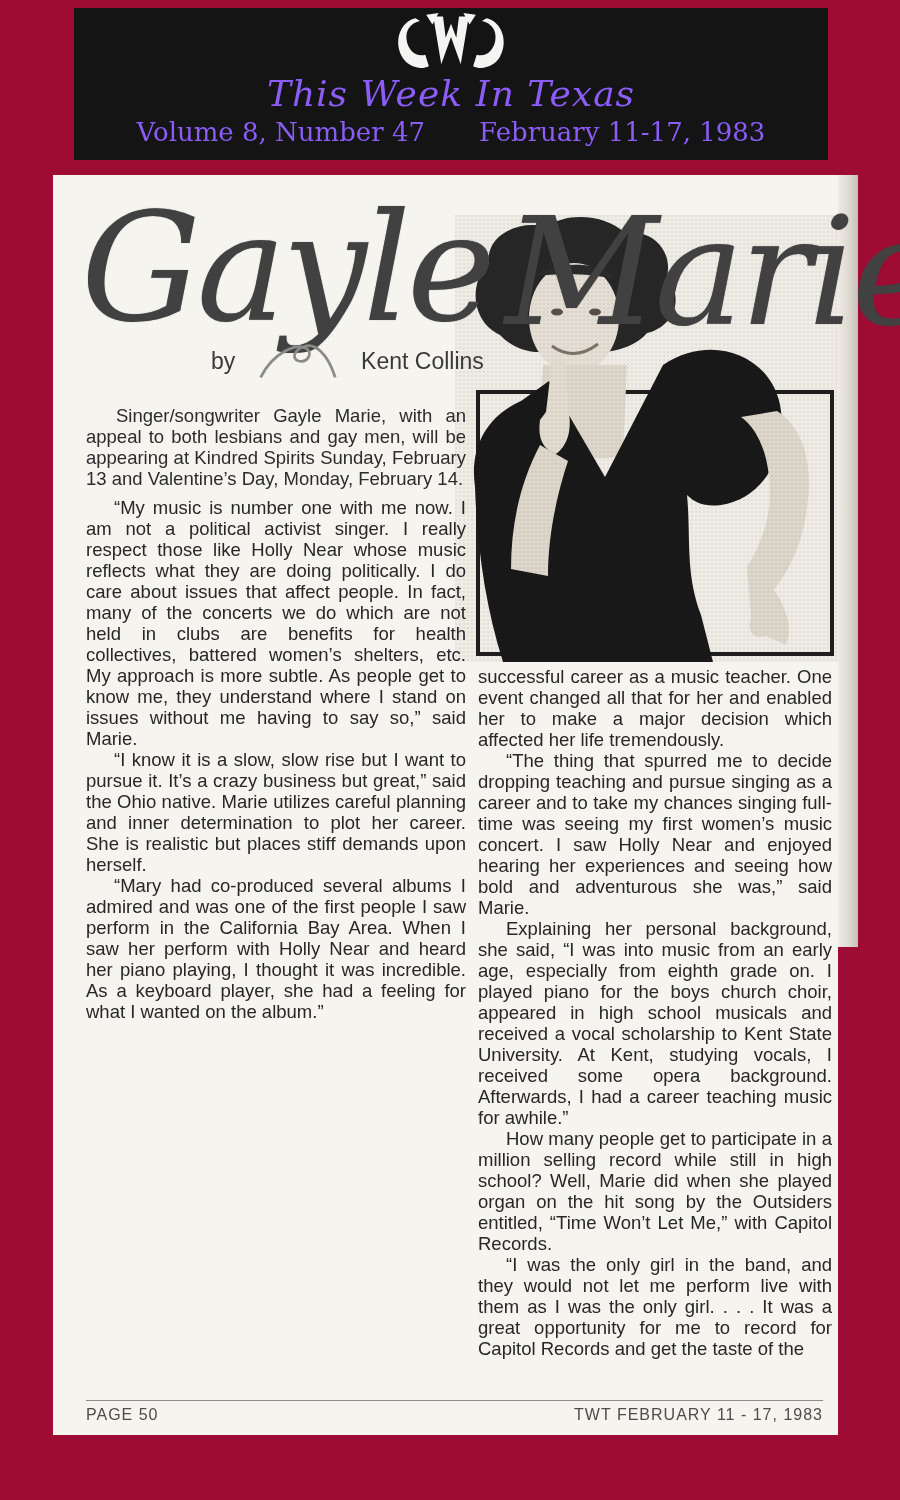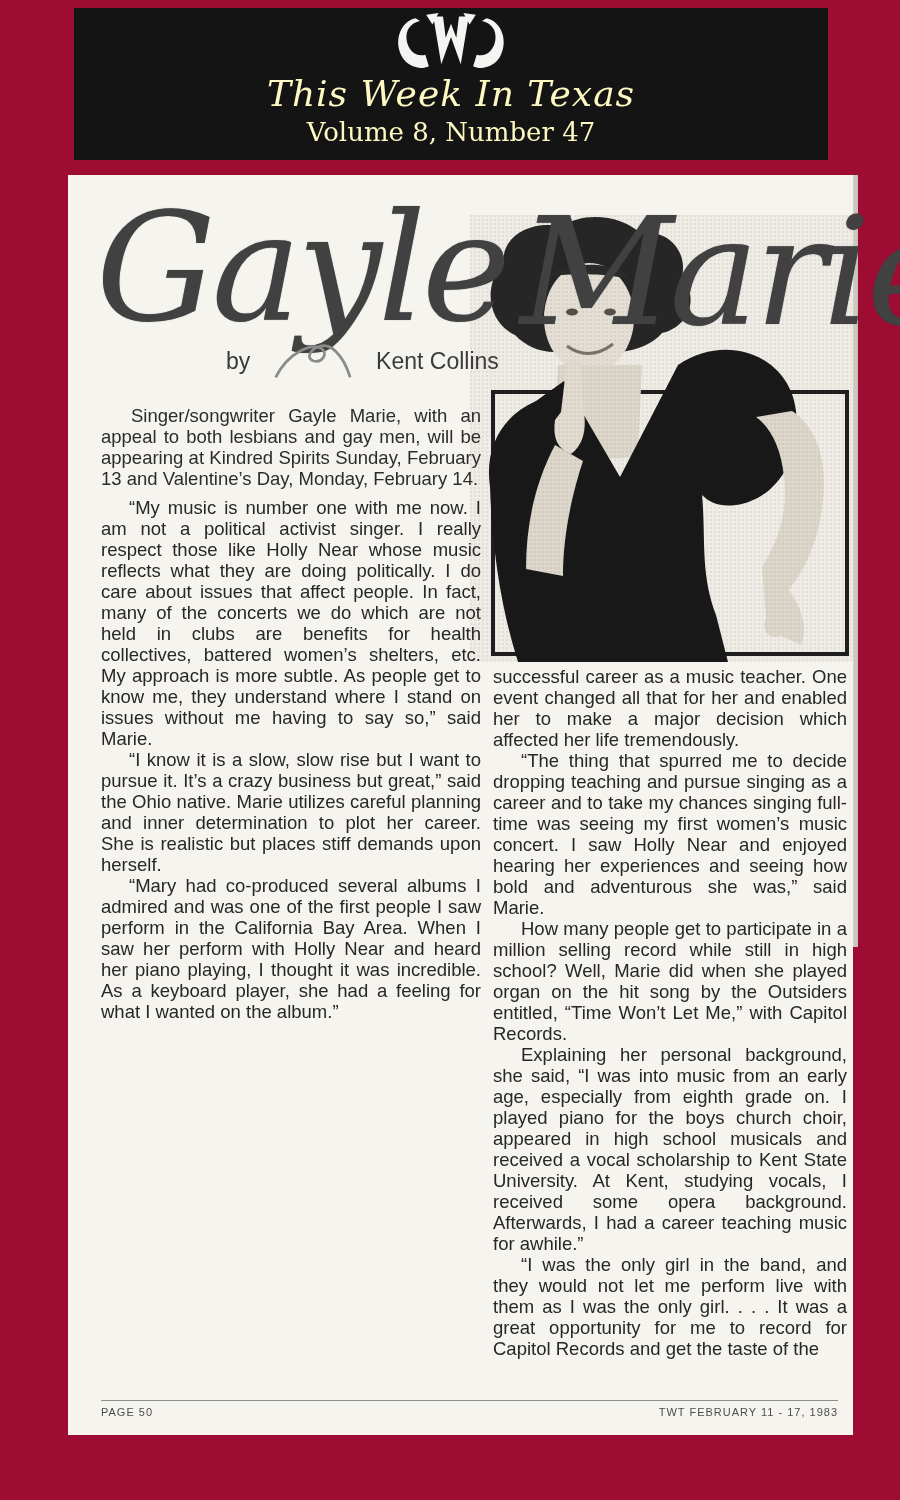--- a/index.html
+++ b/index.html
@@ -1,28 +1,28 @@
 <!DOCTYPE html>
 <html><head>
 <meta charset="utf-8">
 <style>
   html,body{margin:0;padding:0;background:#7e0b29;}
   #stage{position:relative;width:900px;height:1500px;background:#9e0c33;overflow:hidden;
          font-family:"Liberation Sans", sans-serif;}
 
   
   .masthead{position:absolute;left:74px;top:8px;width:754px;height:152px;background:#141414;
-            display:flex;flex-direction:column;align-items:center;color:#fef9c3;}
+            display:flex;flex-direction:column;align-items:center;color:#8b5cf6;}
   .mast-logo{margin-top:5px;height:62px;}
   .mast-title{font-family:"DejaVu Serif", serif;font-style:italic;font-size:36px;line-height:1.05;
               letter-spacing:1px;}
   .mast-issue{display:flex;gap:54px;font-family:"DejaVu Serif", serif;font-size:26px;margin-top:4px;}
 
   
-  .page{position:absolute;left:68px;top:175px;width:785px;height:1260px;background:#f6f4ef;}
+  .page{position:absolute;left:53px;top:175px;width:785px;height:1260px;background:#f6f4ef;}
   .page-edge{position:absolute;left:838px;top:175px;width:20px;height:772px;
              background:linear-gradient(to right,#efebe4 0%,#ddd8d0 55%,#c6c1b8 100%);}
 
   .script-title{position:absolute;font-family:"DejaVu Serif", serif;font-style:italic;
                 color:#414141;font-size:150px;line-height:1;letter-spacing:-4px;
                 text-shadow:0 0 1px rgba(65,65,65,.6);}
   .title-gayle{left:28px;top:18px;z-index:2;}
   .title-marie{left:452px;top:22px;z-index:4;}
 
   .byline{position:absolute;left:158px;top:166px;z-index:2;display:flex;align-items:center;
@@ -37,40 +37,41 @@
 
   .col{position:absolute;font-size:18.5px;line-height:21px;text-align:justify;color:#272727;z-index:1;}
   .col p{margin:0;text-indent:28px;}
   .col p.no-indent{text-indent:0;}
   .col-left{left:33px;top:322px;width:380px;}
   .col-right{left:425px;top:491px;width:354px;}
   .col i{font-style:italic;}
 
   .footer{position:absolute;left:33px;top:1225px;width:737px;border-top:1.5px solid #8d8d8b;
           display:flex;justify-content:space-between;padding-top:5px;
-          font-size:11px;color:#4c4c4a;letter-spacing:1px;}
+          font-size:16px;color:#4c4c4a;letter-spacing:1px;}
 </style>
 </head>
 <body>
 
 <div id="stage">
 
   <div class="masthead">
     <svg class="mast-logo" viewBox="0 0 140 70" aria-hidden="true">
       <g fill="#f4f4f2">
         <path d="M30,6 C12,10 5,33 15,50 C21,60 35,65 45,60 L41,47 C31,50 22,43 20,31 C18,19 25,11 35,9 Z"></path>
         <path d="M110,6 C128,10 135,33 125,50 C119,60 105,65 95,60 L99,47 C109,50 118,43 120,31 C122,19 115,11 105,9 Z"></path>
         <path d="M50,4 L59,58 L70,27 L81,58 L90,4 L79,4 L76,28 L70,12 L64,28 L61,4 Z"></path>
         <path d="M42,2 L56,0 L49,13 Z"></path>
         <path d="M84,0 L98,2 L91,13 Z"></path>
       </g>
     </svg>
     <div class="mast-title">This Week In Texas</div>
     <div class="mast-issue">
       <span>Volume 8, Number 47</span>
+      <span>February 11-17, 1983</span>
     </div>
   </div>
 
   <div class="page-edge"></div>
 
   <div class="page">
 
     <div class="script-title title-gayle">Gayle</div>
     <div class="script-title title-marie">Marie</div>
 
@@ -120,22 +121,22 @@
 
     <div class="col col-left">
       <p>“My music is number one with me now. I am not a political activist singer. I really respect those like Holly Near whose music reflects what they are doing politically. I do care about issues that affect people. In fact, many of the concerts we do which are not held in clubs are benefits for health collectives, battered women’s shelters, etc. My approach is more subtle. As people get to know me, they understand where I stand on issues without me having to say so,” said Marie.</p>
       <p>“I know it is a slow, slow rise but I want to pursue it. It’s a crazy business but great,” said the Ohio native. Marie utilizes careful planning and inner determination to plot her career. She is realistic but places stiff demands upon herself.</p>
       <p>“Mary had co-produced several albums I admired and was one of the first people I saw perform in the California Bay Area. When I saw her perform with Holly Near and heard her piano playing, I thought it was incredible. As a keyboard player, she had a feeling for what I wanted on the album.”</p>
     </div>
 
     <div class="col col-right">
       <p class="no-indent">successful career as a music teacher. One event changed all that for her and enabled her to make a major decision which affected her life tremendously.</p>
       <p>“The thing that spurred me to decide dropping teaching and pursue singing as a career and to take my chances singing full-time was seeing my first women’s music concert. I saw Holly Near and enjoyed hearing her experiences and seeing how bold and adventurous she was,” said Marie.</p>
+      <p>Explaining her personal background, she said, “I was into music from an early age, especially from eighth grade on. I played piano for the boys church choir, appeared in high school musicals and received a vocal scholarship to Kent State University. At Kent, studying vocals, I received some opera background. Afterwards, I had a career teaching music for awhile.”</p>
       <p>How many people get to participate in a million selling record while still in high school? Well, Marie did when she played organ on the hit song by the Outsiders entitled, “Time Won’t Let Me,” with Capitol Records.</p>
-      <p>Explaining her personal background, she said, “I was into music from an early age, especially from eighth grade on. I played piano for the boys church choir, appeared in high school musicals and received a vocal scholarship to Kent State University. At Kent, studying vocals, I received some opera background. Afterwards, I had a career teaching music for awhile.”</p>
       <p>“I was the only girl in the band, and they would not let me perform live with them as I was the only girl. . . . It was a great opportunity for me to record for Capitol Records and get the taste of the</p>
     </div>
 
     <div class="footer">
       <span>PAGE 50</span>
       <span>TWT FEBRUARY 11 - 17, 1983</span>
     </div>
 
   </div>
 </div>

